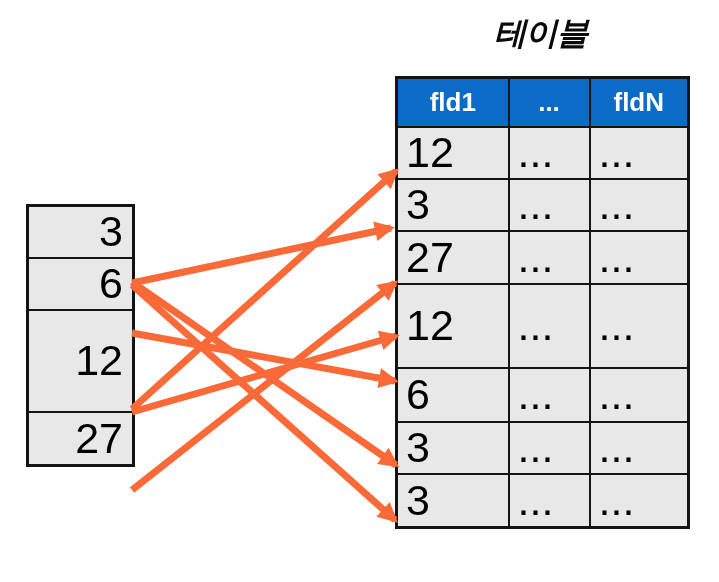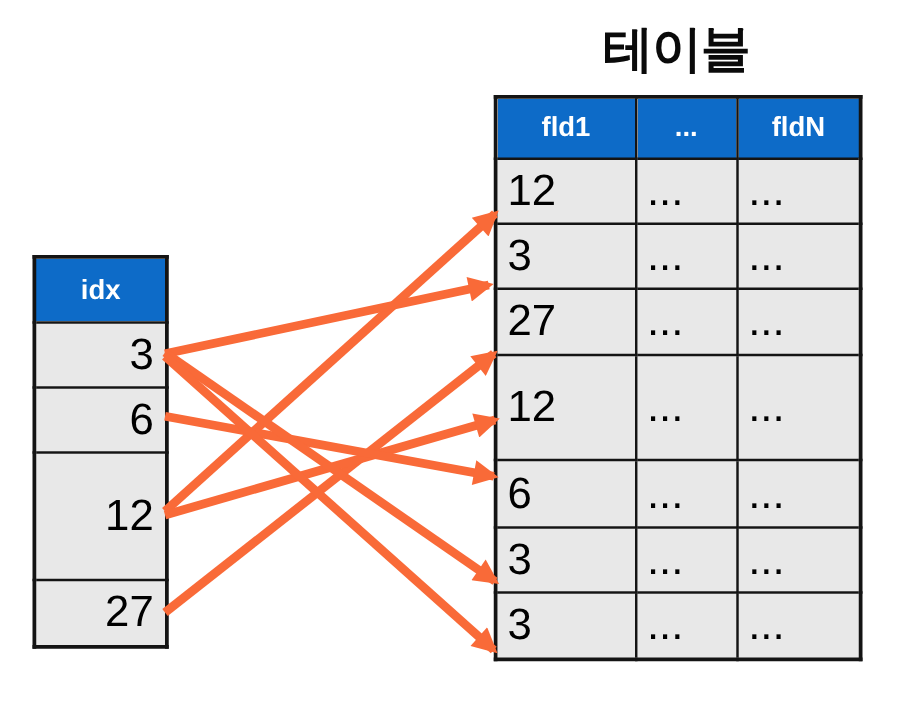--- a/index.html
+++ b/index.html
@@ -3,35 +3,35 @@
 <meta charset="utf-8">
 <style>
   html,body { margin:0; padding:0; background:#fff; }
   .canvas {
     position:relative; width:719px; height:582px;
     background:#ffffff; overflow:hidden;
     font-family:"Liberation Sans", sans-serif;
     color:#000;
   }
   .panel-title {
-    position:absolute; font-size:40px; font-weight:bold; color:#0a0a0a;
-    letter-spacing:-1px; white-space:nowrap;
+    position:absolute; font-size:32px; font-weight:bold; color:#0a0a0a;
+    letter-spacing:-1px; white-space:nowrap;font-style:italic;
   }
   #index-title { left:25px; top:143px; }
   #table-title { left:395px; top:12px; width:292px; text-align:center; }
 
   table { border-collapse:collapse; position:absolute; table-layout:fixed; }
   th, td { border:2px solid #141414; overflow:hidden; }
   table { border:3px solid #141414; }
   th {
     background:var(--header_bg,#0d6bc8); color:#ffffff;
-    font-weight:bold; font-size:22px; text-align:center; padding:0;
+    font-weight:bold; font-size:26px; text-align:center; padding:0;
   }
   td {
-    background:var(--row_bg,#e8e8e8); font-size:35px; font-weight:normal;
+    background:var(--row_bg,#e8e8e8); font-size:43px; font-weight:normal;
     vertical-align:middle; padding:0;
   }
   #index-table { left:26px; top:204px; width:106px; }
   #index-table td { text-align:right; padding-right:9px; }
   #main-table { left:395px; top:76px; width:292px; }
   #main-table td { text-align:left; padding-left:8px; }
   #arrows-layer {
     position:absolute; left:0; top:0; width:719px; height:582px;
     pointer-events:none;
   }
@@ -41,23 +41,20 @@
 <body>
 
 <div class="canvas">
 
 
   <table id="index-table">
     <colgroup>
         <col style="width:106px">
       </colgroup>
     <tbody>
-        <tr style="height:52px">
-      <th>idx</th>
-    </tr>
     <tr style="height:52px">
       <td>3</td>
     </tr>
     <tr style="height:52px">
       <td>6</td>
     </tr>
     <tr style="height:102px">
       <td>12</td>
     </tr>
     <tr style="height:54px">

